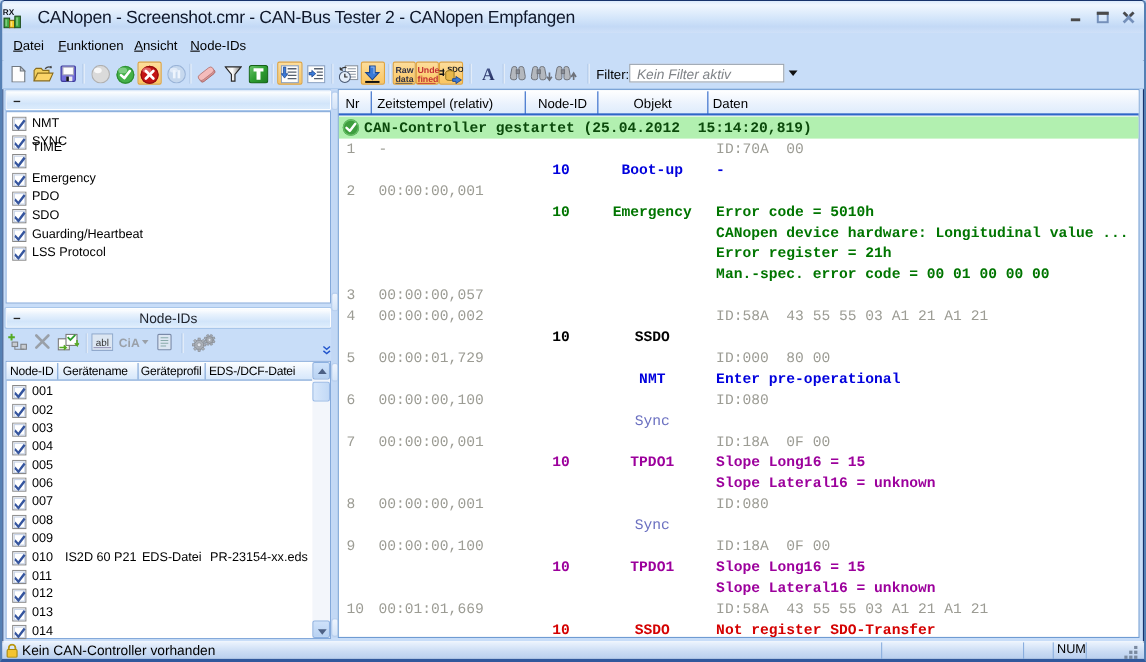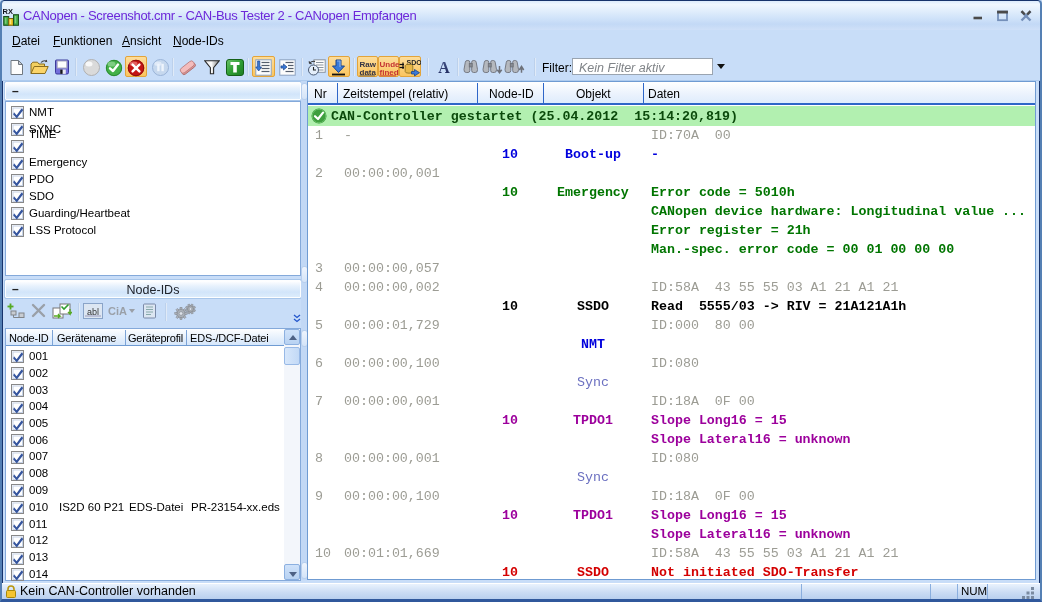--- a/index.html
+++ b/index.html
@@ -4,21 +4,21 @@
 html,body{width:1042px;height:602px;overflow:hidden}
 body{position:relative;font-family:"Liberation Sans",sans-serif;background:#c8ddf8}
 .abs{position:absolute}
 
 #frame{position:absolute;left:0;top:0;width:1042px;height:602px;
  border-left:2px solid #5580b4;border-right:2px solid #5580b4;border-bottom:3px solid #30589c;
  border-radius:4px 4px 0 0;box-shadow:inset 0 0 0 1px #17336b}
 #titlebar{position:absolute;left:2px;top:1px;width:1038px;height:29px;
  background:linear-gradient(#dcebfc 0%,#f0f7fe 12%,#d3e5fa 55%,#c3d9f6 80%,#cfe0f8 100%);
  border-radius:3px 3px 0 0}
-#title{position:absolute;left:23px;top:7.5px;font-size:13px;letter-spacing:-0.3px;color:#6d28d9}
+#title{position:absolute;left:34px;top:7.5px;font-size:16px;letter-spacing:-0.3px;color:#0f172a}
 
 #menubar{position:absolute;left:2px;top:30px;width:1038px;height:25px;background:#c8ddf8}
 .mi{position:absolute;top:34px;font-size:12px;color:#000}
 .mi u{text-decoration:underline}
 
 #toolbar{position:absolute;left:2px;top:55px;width:1038px;height:26px;background:#c8ddf8;border-bottom:1px solid #aecbee}
 .tsep{position:absolute;top:58px;width:2px;height:18px;background:linear-gradient(90deg,#aac4e6,#f2f7fd)}
 .tbtn{position:absolute;top:56px;width:24px;height:21px}
 .tgl{background:linear-gradient(#fddd9b,#fbc55f);border:1px solid #e3a43a;border-radius:2px}
 
@@ -566,35 +566,35 @@
 
 <div class="trow gray" style="top:126px"><span style="left:8px">1</span><span style="left:37px">-</span><span style="left:344px">ID:70A  00</span></div>
 <div class="trow blue" style="top:145px"><span style="left:195px">10</span><span style="left:258px">Boot-up</span><span style="left:344px">-</span></div>
 <div class="trow gray" style="top:164px"><span style="left:8px">2</span><span style="left:37px">00:00:00,001</span></div>
 <div class="trow green" style="top:183px"><span style="left:195px">10</span><span style="left:250px">Emergency</span><span style="left:344px">Error code = 5010h</span></div>
 <div class="trow green" style="top:202px"><span style="left:344px">CANopen device hardware: Longitudinal value ...</span></div>
 <div class="trow green" style="top:221px"><span style="left:344px">Error register = 21h</span></div>
 <div class="trow green" style="top:240px"><span style="left:344px">Man.-spec. error code = 00 01 00 00 00</span></div>
 <div class="trow gray" style="top:259px"><span style="left:8px">3</span><span style="left:37px">00:00:00,057</span></div>
 <div class="trow gray" style="top:278px"><span style="left:8px">4</span><span style="left:37px">00:00:00,002</span><span style="left:344px">ID:58A  43 55 55 03 A1 21 A1 21</span></div>
-<div class="trow black" style="top:297px"><span style="left:195px">10</span><span style="left:270px">SSDO</span><span style="left:344px">Read  5555/03 -&gt; RIV = 21A121A1h</span></div>
+<div class="trow black" style="top:297px"><span style="left:195px">10</span><span style="left:270px">SSDO</span></div>
 <div class="trow gray" style="top:316px"><span style="left:8px">5</span><span style="left:37px">00:00:01,729</span><span style="left:344px">ID:000  80 00</span></div>
-<div class="trow blue" style="top:335px"><span style="left:274px">NMT</span></div>
+<div class="trow blue" style="top:335px"><span style="left:274px">NMT</span><span style="left:344px">Enter pre-operational</span></div>
 <div class="trow gray" style="top:354px"><span style="left:8px">6</span><span style="left:37px">00:00:00,100</span><span style="left:344px">ID:080</span></div>
 <div class="trow sync" style="top:373px"><span style="left:270px">Sync</span></div>
 <div class="trow gray" style="top:392px"><span style="left:8px">7</span><span style="left:37px">00:00:00,001</span><span style="left:344px">ID:18A  0F 00</span></div>
 <div class="trow purple" style="top:411px"><span style="left:195px">10</span><span style="left:266px">TPDO1</span><span style="left:344px">Slope Long16 = 15</span></div>
 <div class="trow purple" style="top:430px"><span style="left:344px">Slope Lateral16 = unknown</span></div>
 <div class="trow gray" style="top:449px"><span style="left:8px">8</span><span style="left:37px">00:00:00,001</span><span style="left:344px">ID:080</span></div>
 <div class="trow sync" style="top:468px"><span style="left:270px">Sync</span></div>
 <div class="trow gray" style="top:487px"><span style="left:8px">9</span><span style="left:37px">00:00:00,100</span><span style="left:344px">ID:18A  0F 00</span></div>
 <div class="trow purple" style="top:506px"><span style="left:195px">10</span><span style="left:266px">TPDO1</span><span style="left:344px">Slope Long16 = 15</span></div>
 <div class="trow purple" style="top:525px"><span style="left:344px">Slope Lateral16 = unknown</span></div>
 <div class="trow gray" style="top:544px"><span style="left:8px">10</span><span style="left:37px">00:01:01,669</span><span style="left:344px">ID:58A  43 55 55 03 A1 21 A1 21</span></div>
-<div class="trow red" style="top:563px"><span style="left:195px">10</span><span style="left:270px">SSDO</span><span style="left:344px">Not initiated SDO-Transfer</span></div>
+<div class="trow red" style="top:563px"><span style="left:195px">10</span><span style="left:270px">SSDO</span><span style="left:344px">Not register SDO-Transfer</span></div>
 
 <div id="statusbar"></div>
 <div class="ssep" style="left:801px"></div>
 <div class="ssep" style="left:930px"></div>
 <div class="ssep" style="left:957px"></div>
 <div class="ssep" style="left:987px"></div>
 <svg class="abs" style="left:5px;top:585px" width="12" height="13" viewBox="0 0 12 13">
   <path d="M3 6 L3 4 A3 3 0 0 1 9 4 L9 6" fill="none" stroke="#b8960e" stroke-width="1.6"></path>
   <rect x="1.5" y="5.5" width="9" height="7" rx="1" fill="#f4c430" stroke="#a8880a" stroke-width="1"></rect>
 </svg>

